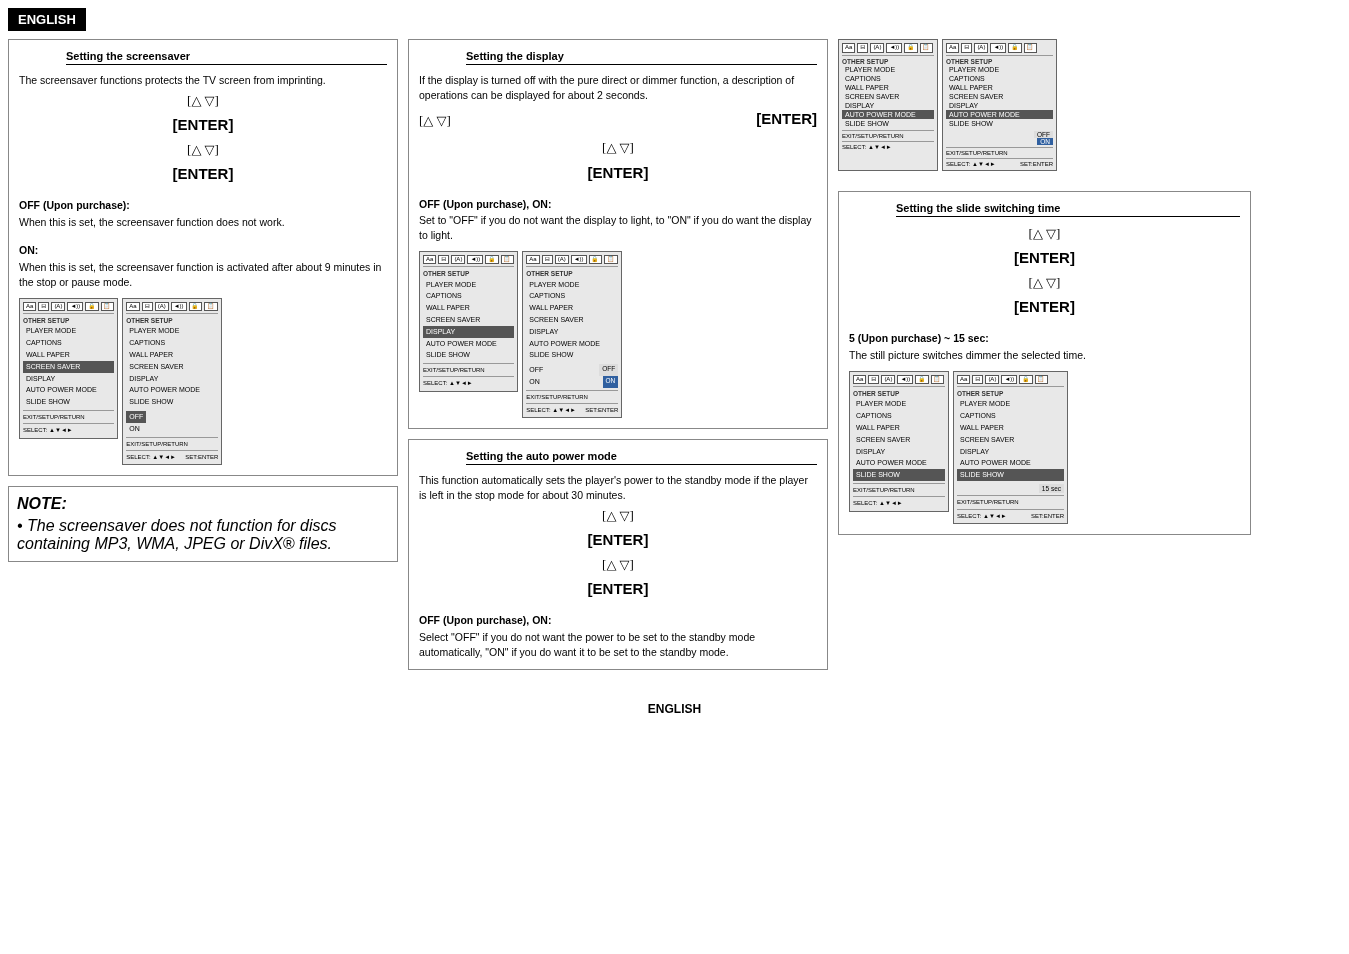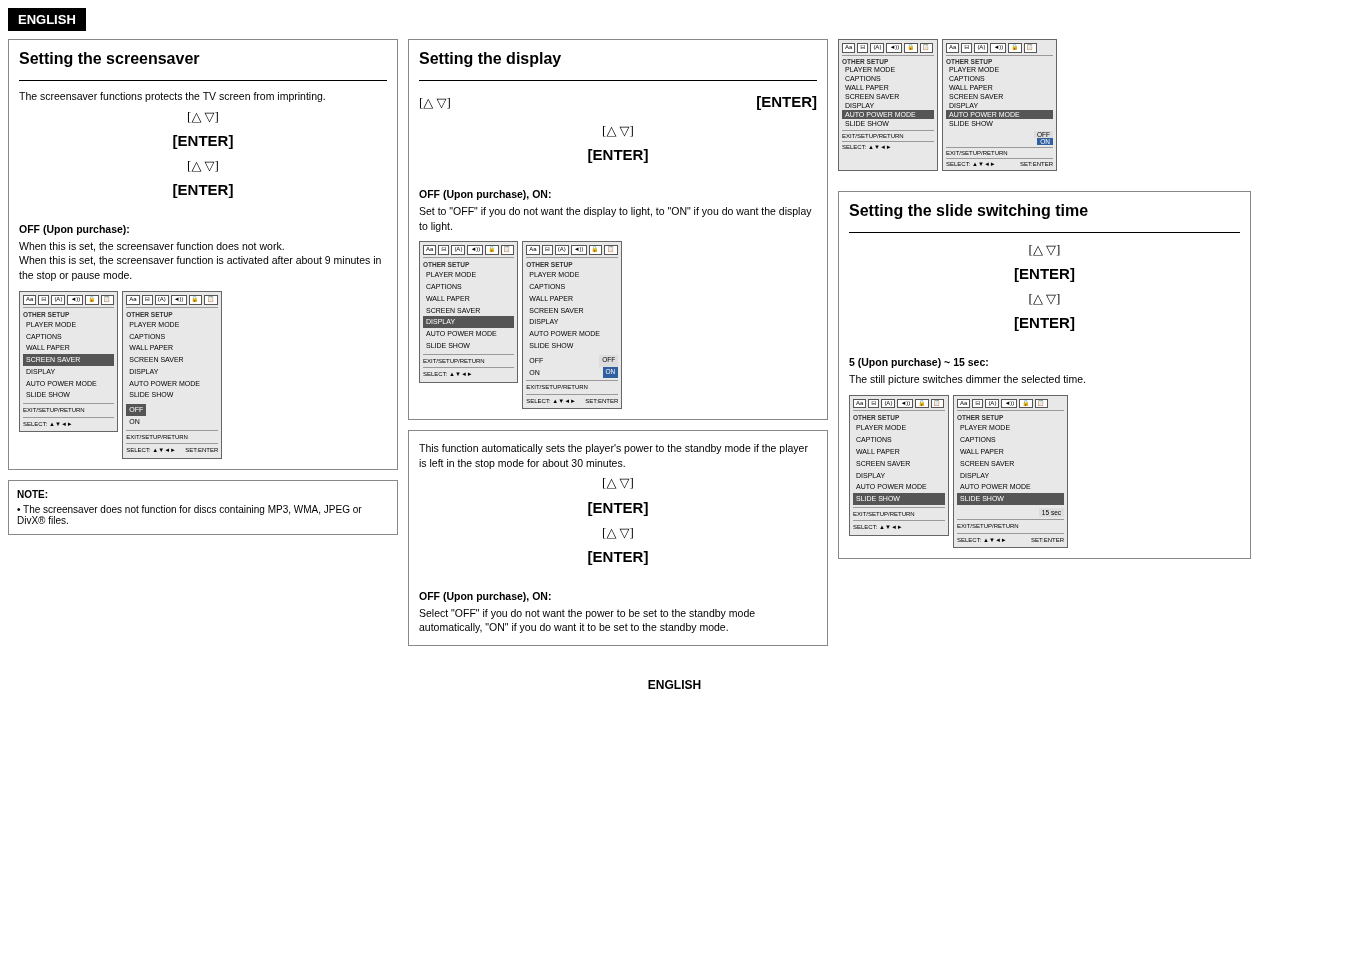--- a/index.html
+++ b/index.html
@@ -36,51 +36,53 @@
     .col2 { width: 420px; border-radius: 9px; }
     .col3 { width: 413px; }
 
     .section-box {
       border: 1px solid #888;
       padding: 10px;
       background: #fff;
     }
     .section-title {
       font-weight: bold;
-      font-size: 16px;
+      font-size: 11px;
       border-bottom: 1px solid #000;
-      padding-bottom: 12px;
+      padding-bottom: 2px;
       margin-bottom: 8px;
+      margin-left: 47px;
     }
     .section-body {
       font-size: 10.5px;
       line-height: 1.4;
     }
     .nav-symbol {
       text-align: center;
       font-size: 13px;
       font-family: serif;
       margin: 4px 0;
     }
     .enter-label {
       text-align: center;
       font-weight: bold;
       font-size: 15px;
       margin: 2px 0 6px 0;
     }
     .label-bold {
       font-weight: bold;
-      margin-top: 22px;
+      margin-top: 14px;
       margin-bottom: 2px;
     }
     .note-box {
       border: 1px solid #888;
       padding: 8px;
       background: #fff;
-      font-size: 10px;
+      font-size: 16px;
+      font-style: italic;
     }
     .note-title {
       font-weight: bold;
       margin-bottom: 4px;
     }
 
     
     .menu-screens {
       display: flex;
       flex-direction: row;
@@ -196,20 +198,21 @@
       <div class="section-title">Setting the screensaver</div>
       <div class="section-body">
         <div>The screensaver functions protects the TV screen from imprinting.</div>
         <div class="nav-symbol">[△ ▽]</div>
         <div class="enter-label">[ENTER]</div>
         <div class="nav-symbol">[△ ▽]</div>
         <div class="enter-label">[ENTER]</div>
 
         <div class="label-bold">OFF (Upon purchase):</div>
         <div>When this is set, the screensaver function does not work.</div>
+        <div class="label-bold">ON:</div>
         <div>When this is set, the screensaver function is activated after about 9 minutes in the stop or pause mode.</div>
 
         <div class="menu-screens">
 
           <div class="menu-screen">
             <div class="menu-screen-header">
               <span class="menu-icon">Aa</span>
               <span class="menu-icon">⊟</span>
               <span class="menu-icon">(A)</span>
               <span class="menu-icon">◄))</span>
@@ -273,20 +276,21 @@
       <div class="note-title">NOTE:</div>
       <div>• The screensaver does not function for discs containing MP3, WMA, JPEG or DivX® files.</div>
     </div>
   </div>
 
   <div class="column col2">
 
     <div class="section-box">
       <div class="section-title">Setting the display</div>
       <div class="section-body">
+        <div>If the display is turned off with the pure direct or dimmer function, a description of operations can be displayed for about 2 seconds.</div>
         <div class="two-col-nav">
           <div class="nav-symbol">[△ ▽]</div>
           <div class="enter-label">[ENTER]</div>
         </div>
         <div class="nav-symbol">[△ ▽]</div>
         <div class="enter-label">[ENTER]</div>
 
         <div class="label-bold">OFF (Upon purchase), ON:</div>
         <div>Set to "OFF" if you do not want the display to light, to "ON" if you do want the display to light.</div>
 
@@ -348,20 +352,21 @@
             <div class="menu-footer">
               <span>SELECT: ▲▼◄►</span>
               <span>SET:ENTER</span>
             </div>
           </div>
         </div>
       </div>
     </div>
 
     <div class="section-box">
+      <div class="section-title">Setting the auto power mode</div>
       <div class="section-body">
         <div>This function automatically sets the player's power to the standby mode if the player is left in the stop mode for about 30 minutes.</div>
         <div class="nav-symbol">[△ ▽]</div>
         <div class="enter-label">[ENTER]</div>
         <div class="nav-symbol">[△ ▽]</div>
         <div class="enter-label">[ENTER]</div>
 
         <div class="label-bold">OFF (Upon purchase), ON:</div>
         <div>Select "OFF" if you do not want the power to be set to the standby mode automatically, "ON" if you do want it to be set to the standby mode.</div>
       </div>

